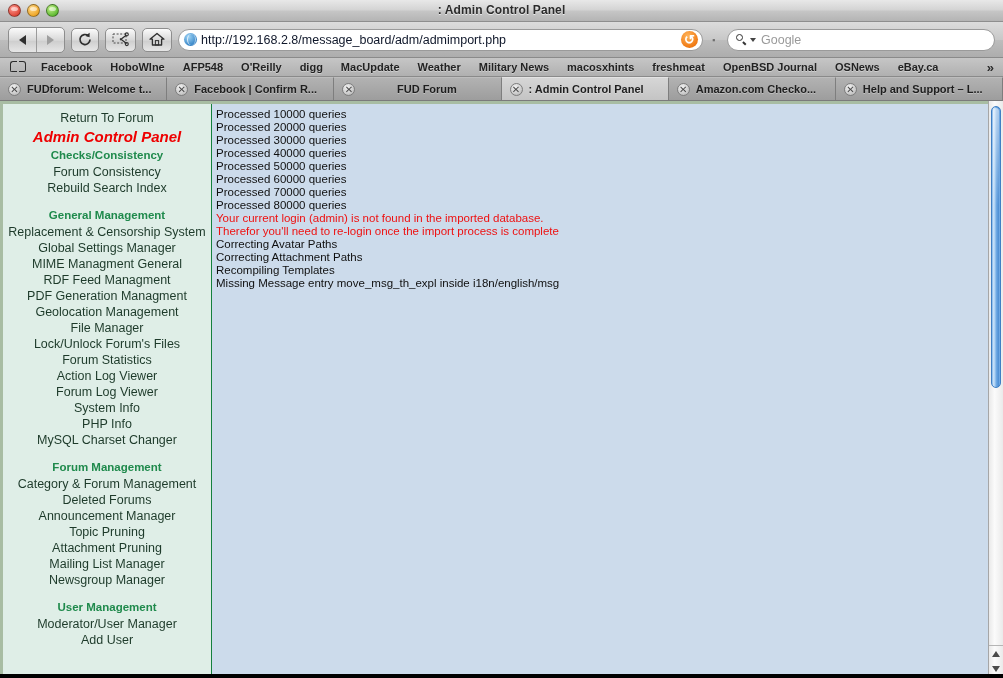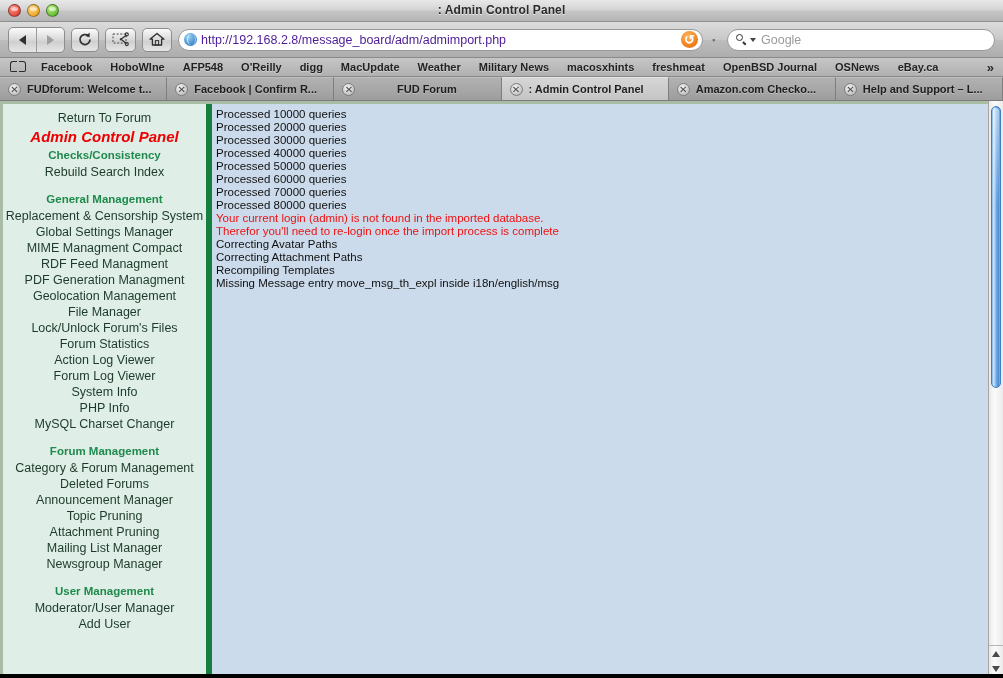--- a/index.html
+++ b/index.html
@@ -131,21 +131,21 @@
   .globe::before {
     content:"";
     position:absolute; left:3px; top:1px;
     width:7px;height:11px;
     border-left:1px solid rgba(255,255,255,.75);
     border-right:1px solid rgba(255,255,255,.55);
     border-radius:50%;
   }
   #urltext {
     font-size: 12.5px;
-    color: #4c1d95;
+    color: #0f172a;
     white-space: nowrap;
     flex: 1;
     line-height: 20px;
   }
   .reload-circle {
     width: 17px; height: 17px;
     border-radius: 50%;
     background: radial-gradient(circle at 40% 30%, #ffb55c, #f07a14 70%, #cf5d05);
     color: #fff;
     font-size: 13px;
@@ -324,21 +324,21 @@
     border-left: 3px solid #a8bda3;
     box-sizing: border-box;
   }
   #sidebar {
     width: 209px;
     flex: 0 0 209px;
     background: #dfeee7;
     padding-top: 6px;
     box-sizing: border-box;
     overflow: hidden;
-    border-right: 6px solid #15803d;
+    border-right: 1px solid #15803d;
   }
   .nav-item {
     text-align: center;
     font-size: 12.5px;
     color: #1d3a2a;
     line-height: 16px;
     padding: 0 2px;
     white-space: nowrap;
   }
   .nav-item.head-red {
@@ -536,26 +536,27 @@
       </div>
     </div>
 
   <div id="viewport">
     <div id="pagearea">
 
       <div id="sidebar">
           <div class="nav-item ">Return To Forum</div>
           <div class="nav-item head-red">Admin Control Panel</div>
           <div class="nav-item head-green">Checks/Consistency</div>
+          <div class="nav-item ">Forum Consistency</div>
           <div class="nav-item ">Rebuild Search Index</div>
           <div class="nav-item spacer"></div>
           <div class="nav-item head-green">General Management</div>
           <div class="nav-item ">Replacement &amp; Censorship System</div>
           <div class="nav-item ">Global Settings Manager</div>
-          <div class="nav-item ">MIME Managment Compact</div>
+          <div class="nav-item ">MIME Managment General</div>
           <div class="nav-item ">RDF Feed Managment</div>
           <div class="nav-item ">PDF Generation Managment</div>
           <div class="nav-item ">Geolocation Management</div>
           <div class="nav-item ">File Manager</div>
           <div class="nav-item ">Lock/Unlock Forum's Files</div>
           <div class="nav-item ">Forum Statistics</div>
           <div class="nav-item ">Action Log Viewer</div>
           <div class="nav-item ">Forum Log Viewer</div>
           <div class="nav-item ">System Info</div>
           <div class="nav-item ">PHP Info</div>

